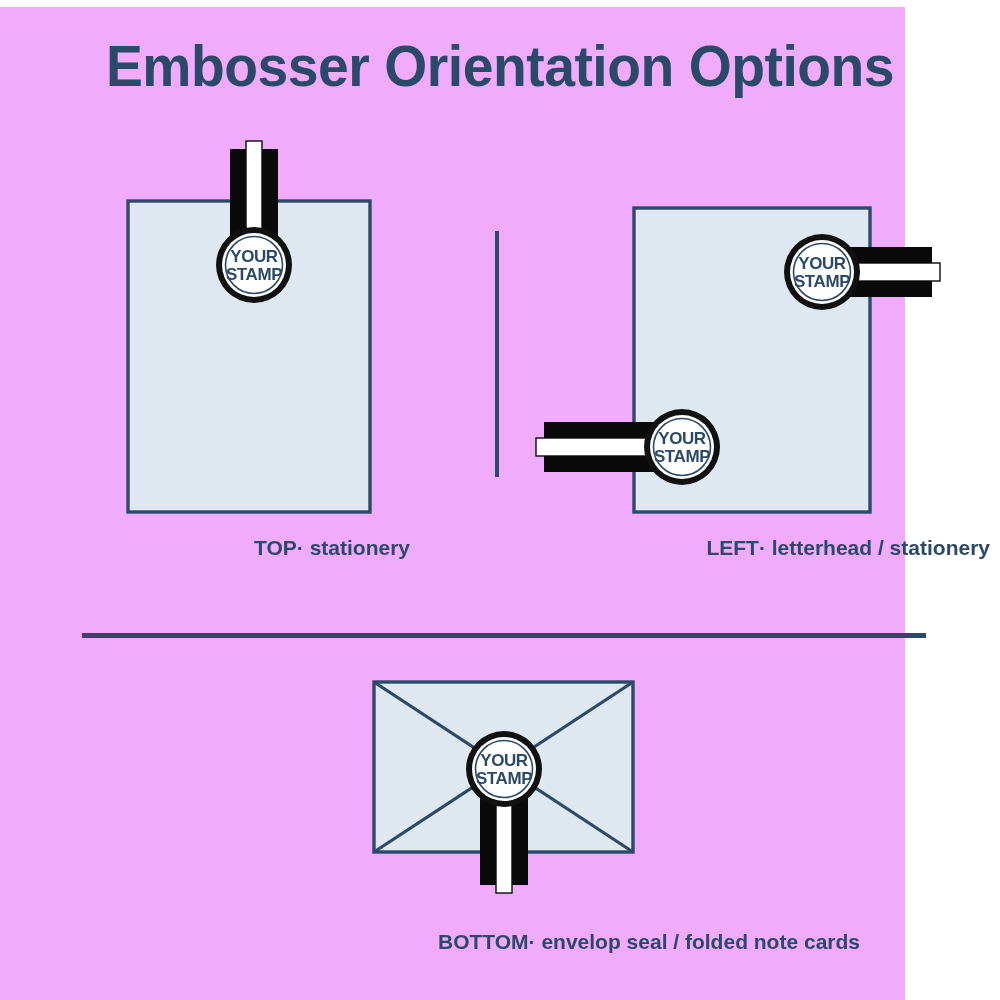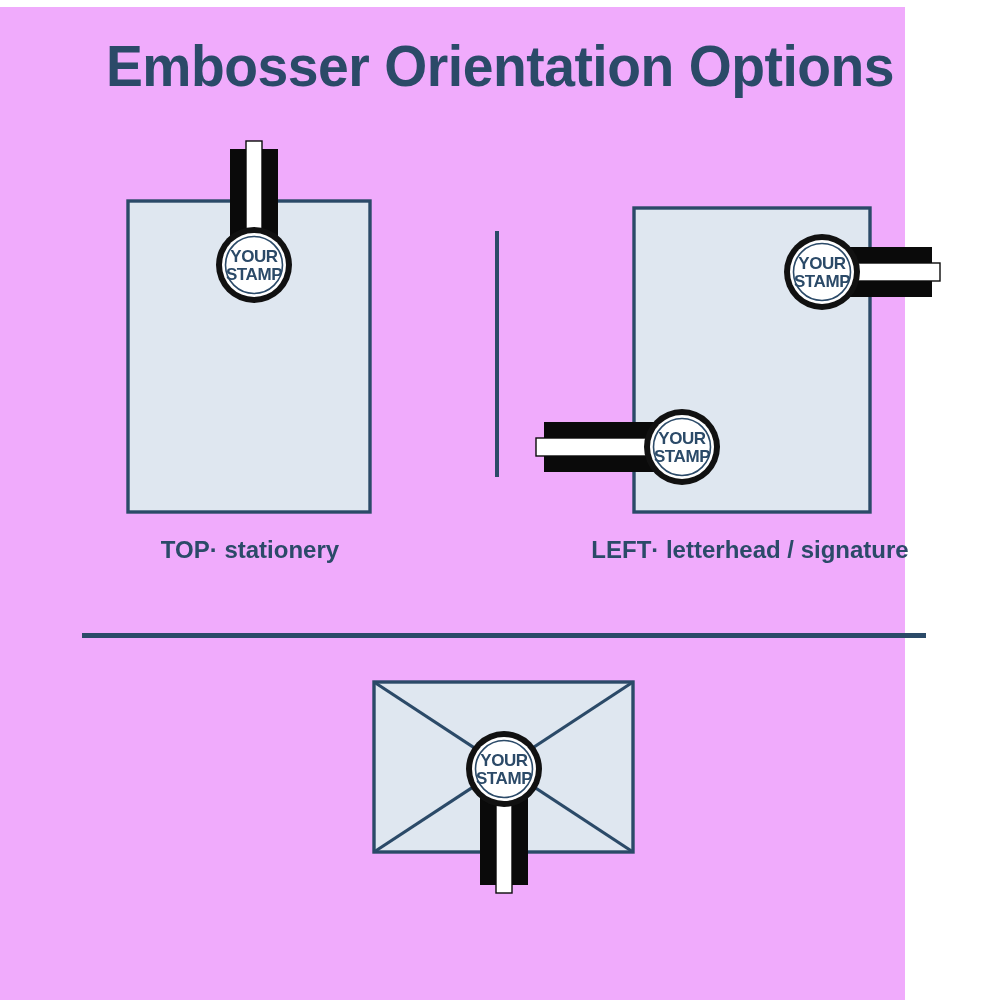--- a/index.html
+++ b/index.html
@@ -18,24 +18,24 @@
     color:#2b4a68;
     white-space:nowrap;
     line-height:1.1;
     transform:scaleX(0.97);
   }
 
   
   .caption{
     position:absolute;
     color:#2b4a68;
-    font-size:24px;
+    font-size:21px;
     font-weight:bold;
     white-space:nowrap;
-    text-align:center;
+    text-align:right;
     line-height:1.28;
   }
   .cap-top     {left:90px; top:528px; width:320px;}
   .cap-right   {left:510px;top:528px; width:480px;}
   .cap-bottom  {left:140px;top:922px; width:720px;}
 
   
   .v-div{position:absolute;left:495px;top:224px;width:4px;height:246px;
          background:#2b4a68;}
   .h-div{position:absolute;left:82px;top:626px;width:844px;height:5px;
@@ -127,17 +127,18 @@
       </g>
     </g>
   </svg>
 
   <div class="v-div"></div>
   <div class="h-div"></div>
 
   <div class="caption cap-top">TOP· stationery</div>
 
   <div class="caption cap-right">
-    <div>LEFT· letterhead / signature</div>
+    <div>LEFT· letterhead / stationery</div>
   </div>
 
+  <div class="caption cap-bottom">BOTTOM· envelop seal / folded note cards</div>
 
 </div>
 
 </body></html>

